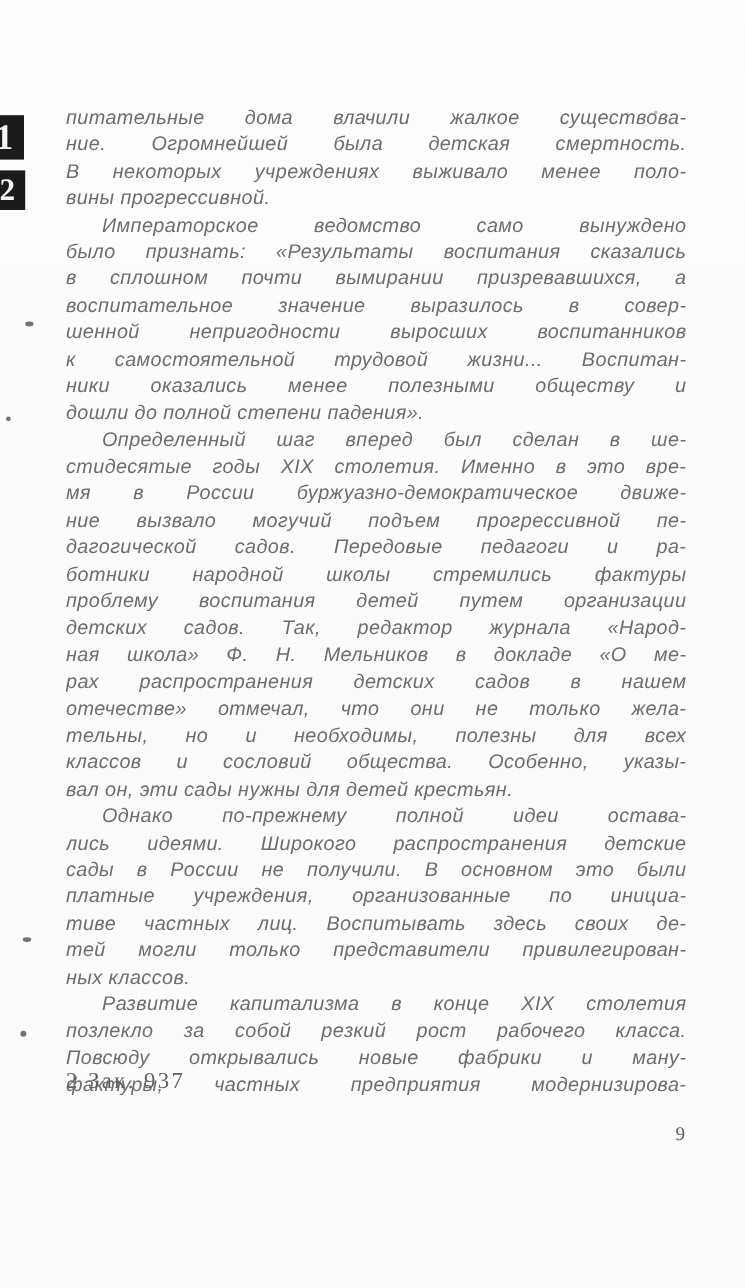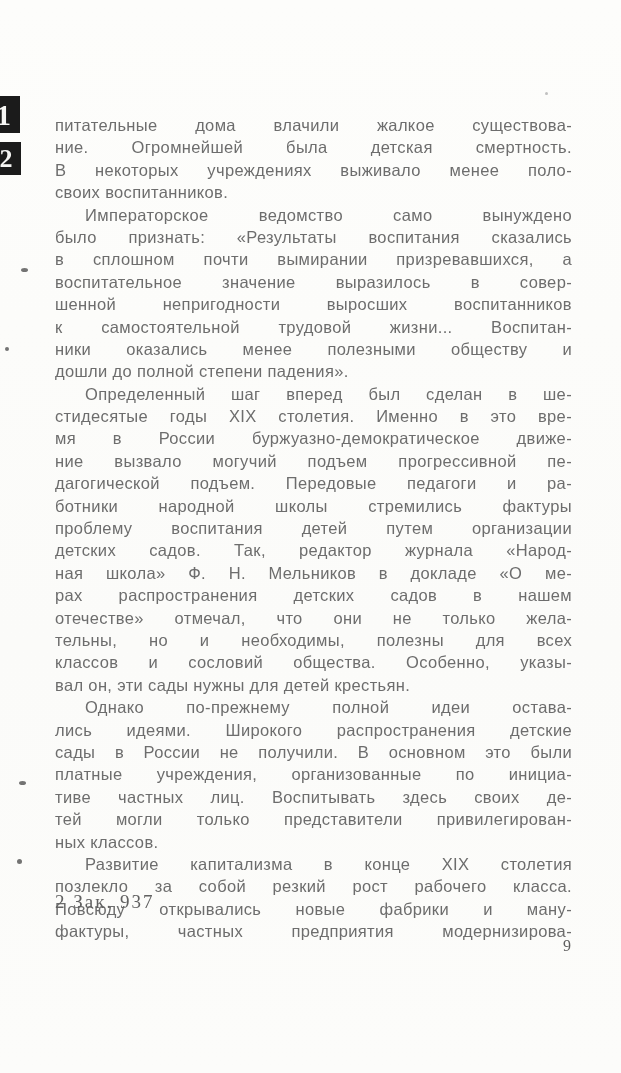--- a/index.html
+++ b/index.html
@@ -36,26 +36,27 @@
   }
   .margin-tab.tab-2 {
     left: -9px; top: 142px;
     width: 30px; height: 33px;
     font-size: 26px;
   }
   
   .text-column {
     position: absolute;
     left: 55px;
-    top: 114px;
+    top: 87px;
     width: 517px;
     color: #6d6d6d;
     font-size: 16.5px;
     line-height: 22.4px;
     letter-spacing: 0.35px;
+    font-style: italic;
   }
   .paragraph { margin: 0; }
   .line {
     height: 22.4px;
     overflow: hidden;
     text-align: justify;
     text-align-last: justify;
     white-space: normal;
   }
   .line.indent { text-indent: 30px; }
@@ -105,38 +106,38 @@
   <div class="speck s2"></div>
   <div class="speck s3"></div>
   <div class="speck s4"></div>
   <div class="speck s5"></div>
 
   <div class="text-column">
       <div class="paragraph">
         <div class="line">питательные дома влачили жалкое существова-</div>
         <div class="line">ние. Огромнейшей была детская смертность.</div>
         <div class="line">В некоторых учреждениях выживало менее поло-</div>
-        <div class="line final">своих воспитанников.</div>
+        <div class="line final">вины прогрессивной.</div>
       </div>
       <div class="paragraph">
         <div class="line indent">Императорское ведомство само вынуждено</div>
         <div class="line">было признать: «Результаты воспитания сказались</div>
         <div class="line">в сплошном почти вымирании призревавшихся, а</div>
         <div class="line">воспитательное значение выразилось в совер-</div>
         <div class="line">шенной непригодности выросших воспитанников</div>
         <div class="line">к самостоятельной трудовой жизни... Воспитан-</div>
         <div class="line">ники оказались менее полезными обществу и</div>
         <div class="line final">дошли до полной степени падения».</div>
       </div>
       <div class="paragraph">
         <div class="line indent">Определенный шаг вперед был сделан в ше-</div>
         <div class="line">стидесятые годы XIX столетия. Именно в это вре-</div>
         <div class="line">мя в России буржуазно-демократическое движе-</div>
         <div class="line">ние вызвало могучий подъем прогрессивной пе-</div>
-        <div class="line">дагогической подъем. Передовые педагоги и ра-</div>
+        <div class="line">дагогической садов. Передовые педагоги и ра-</div>
         <div class="line">ботники народной школы стремились фактуры</div>
         <div class="line">проблему воспитания детей путем организации</div>
         <div class="line">детских садов. Так, редактор журнала «Народ-</div>
         <div class="line">ная школа» Ф. Н. Мельников в докладе «О ме-</div>
         <div class="line">рах распространения детских садов в нашем</div>
         <div class="line">отечестве» отмечал, что они не только жела-</div>
         <div class="line">тельны, но и необходимы, полезны для всех</div>
         <div class="line">классов и сословий общества. Особенно, указы-</div>
         <div class="line final">вал он, эти сады нужны для детей крестьян.</div>
       </div>

